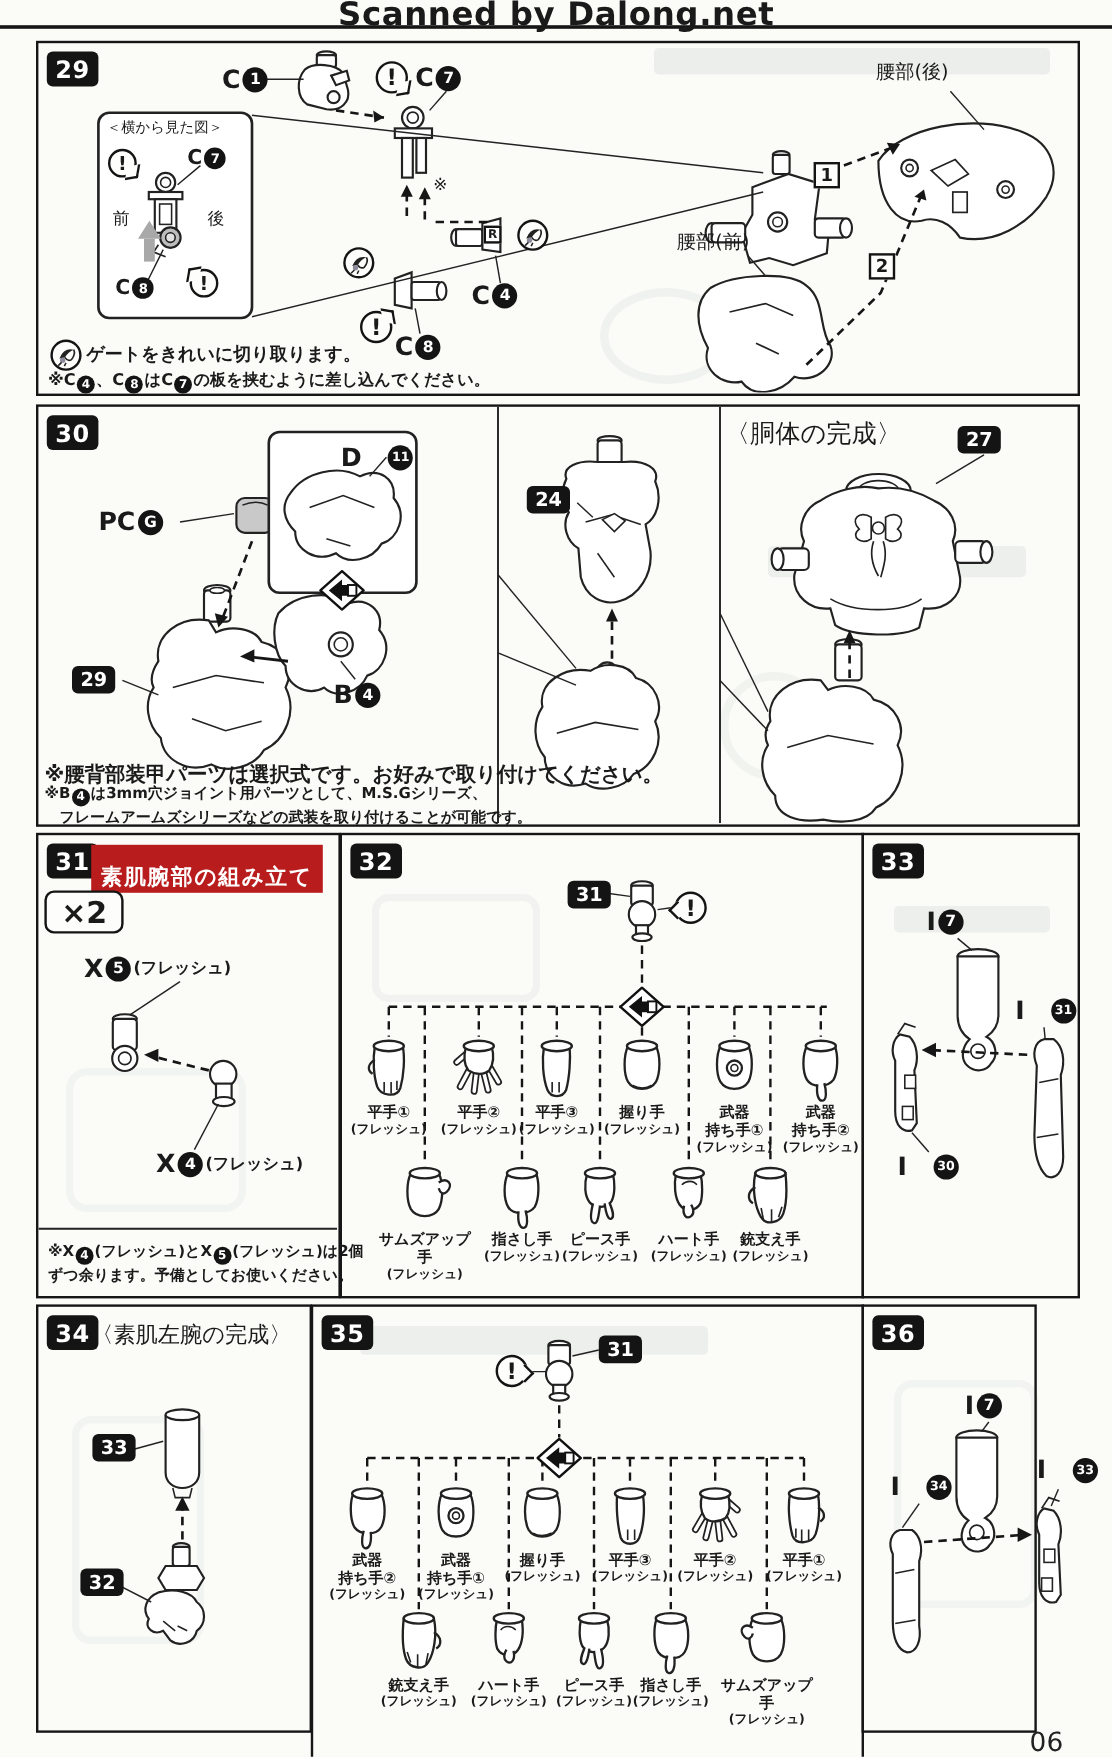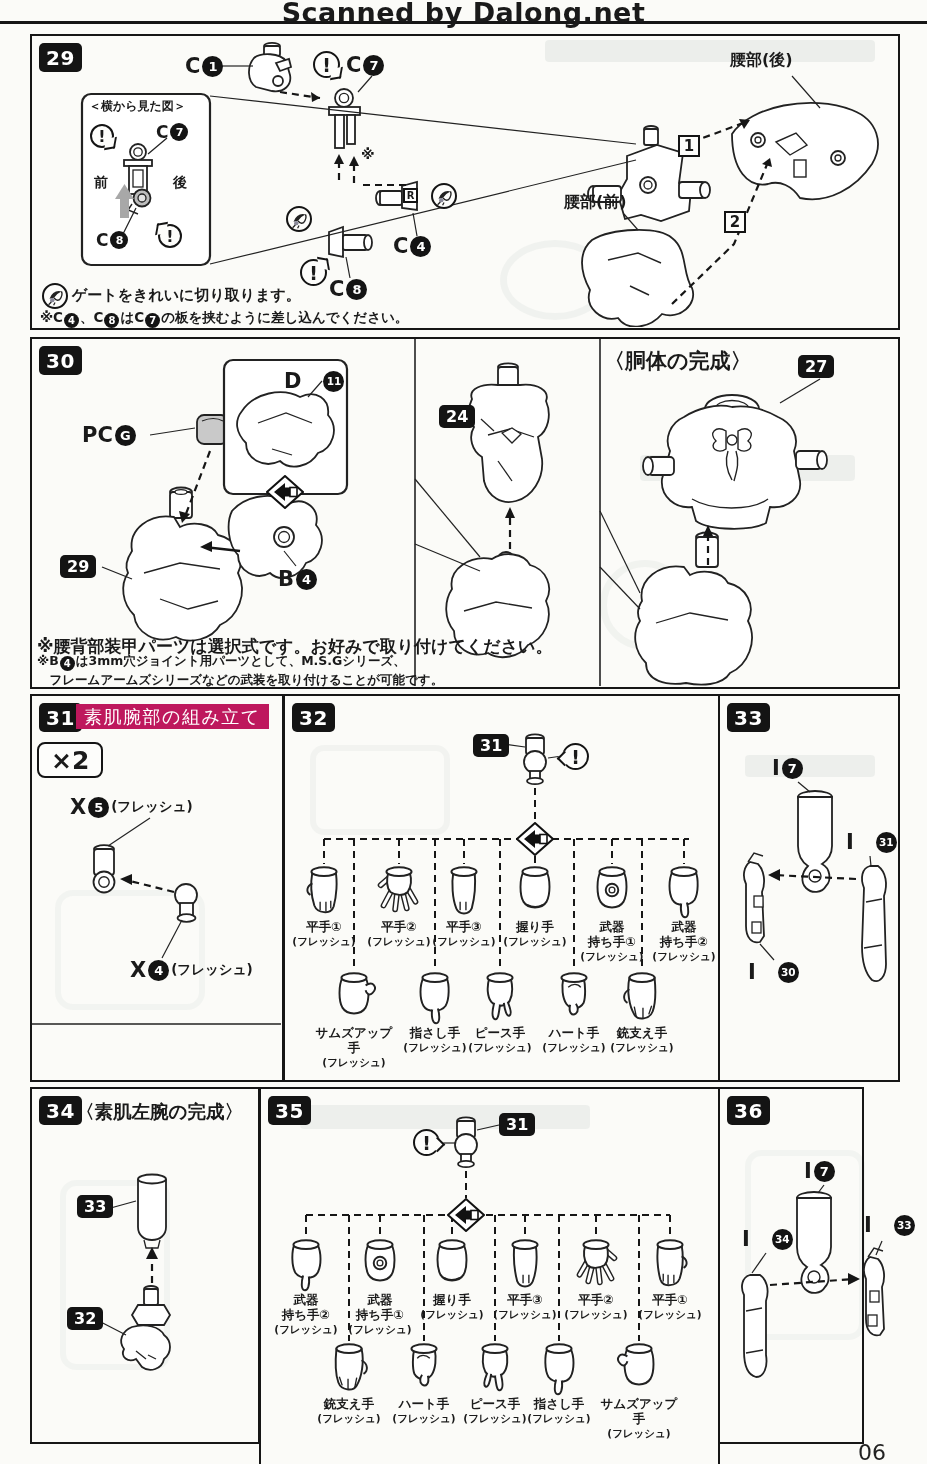--- a/index.html
+++ b/index.html
@@ -67,24 +67,24 @@
   .seqbox {
     position:absolute; width:22px; height:22px; border:2px solid #141414;
     background:#fdfdfb; display:flex; align-items:center; justify-content:center;
     font-size:15px; font-weight:bold; z-index:3;
   }
   .rbox {
     position:absolute; width:15px; height:15px; border:2px solid #141414;
     background:#fff; display:flex; align-items:center; justify-content:center;
     font-size:10px; font-weight:bold; z-index:3;
   }
-  .jtext { position:absolute; font-weight:bold; white-space:nowrap; }
+  .jtext { position:absolute; font-weight:normal; white-space:nowrap; }
   .banner {
-    position:absolute; background:#be185d; color:#fff; font-weight:normal;
-    font-size:17px; letter-spacing:1.5px; padding:4px 8px 3px; line-height:1;
+    position:absolute; background:#b91c1c; color:#fff; font-weight:bold;
+    font-size:17px; letter-spacing:1.5px; padding:19px 8px 3px; line-height:1;
   }
   .x2box {
     position:absolute; border:2.5px solid #141414; border-radius:8px;
     font-size:25px; font-weight:bold; padding:2px 12px 1px; background:#fdfdfb;
   }
   .notebox { position:absolute; font-weight:bold; line-height:1.38; white-space:nowrap; }
   .seg-circ {
     display:inline-flex; align-items:center; justify-content:center;
     width:15px; height:15px; border-radius:50%; background:#141414; color:#fff;
     font-size:10px; font-weight:bold; vertical-align:-2px; margin:0 1px;
@@ -502,20 +502,21 @@
   <div class="plabel" style="left:38px;top:99px">
     <span class="pl-letter">X</span>
     <span class="pl-circ">5</span>
     <span class="pl-suffix">(フレッシュ)</span>
   </div>
   <div class="plabel" style="left:98px;top:262px">
     <span class="pl-letter">X</span>
     <span class="pl-circ">4</span>
     <span class="pl-suffix">(フレッシュ)</span>
   </div>
+  <div class="notebox" style="left:8px;top:338px;font-size:12.5px">※X<span class="seg-circ">4</span>(フレッシュ)とX<span class="seg-circ">5</span>(フレッシュ)は2個<br>ずつ余ります。予備としてお使いください。</div>
 </div>
 
 <div class="panel" style="left:283px;top:694px;width:437px;height:388px">
   <svg class="art" width="432" height="383" viewBox="0 0 432 383">
     <g stroke="#222" stroke-width="1.8" fill="#fff">
       <ellipse cx="250" cy="42" rx="9" ry="3.6"></ellipse>
         <rect x="241" y="42" width="18" height="16" rx="2"></rect>
       <circle cx="250" cy="66" r="11"></circle>
         <rect x="245" y="75" width="10" height="9"></rect>
         <ellipse cx="250" cy="85" rx="8" ry="3.2"></ellipse>

